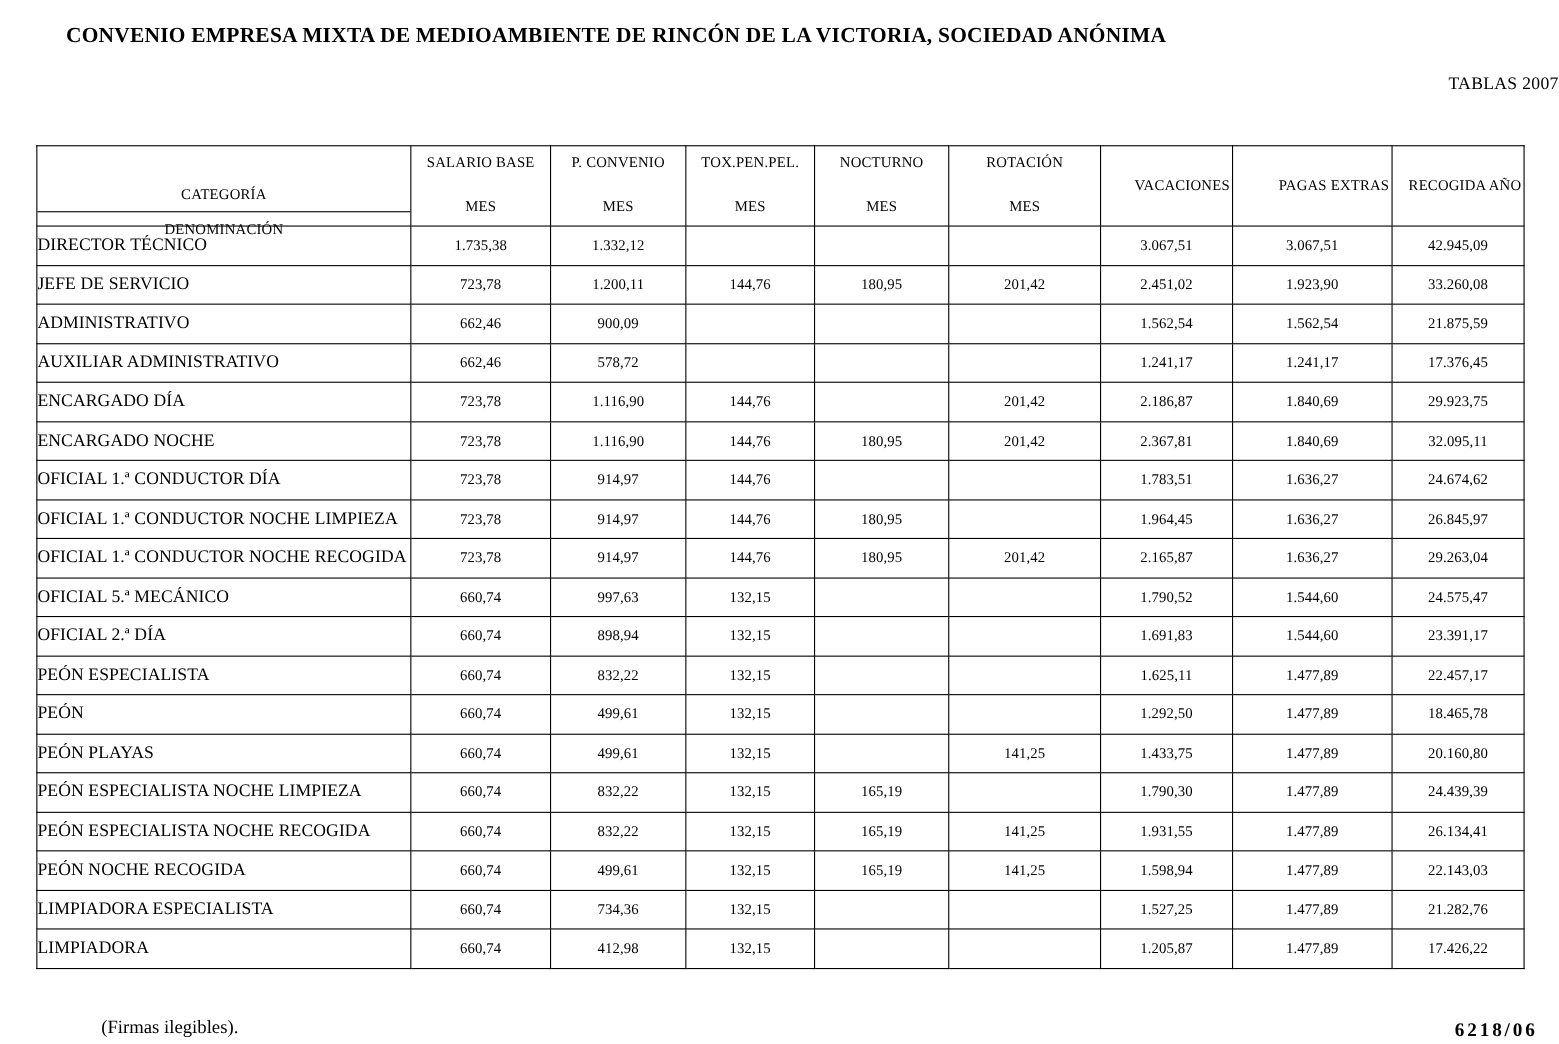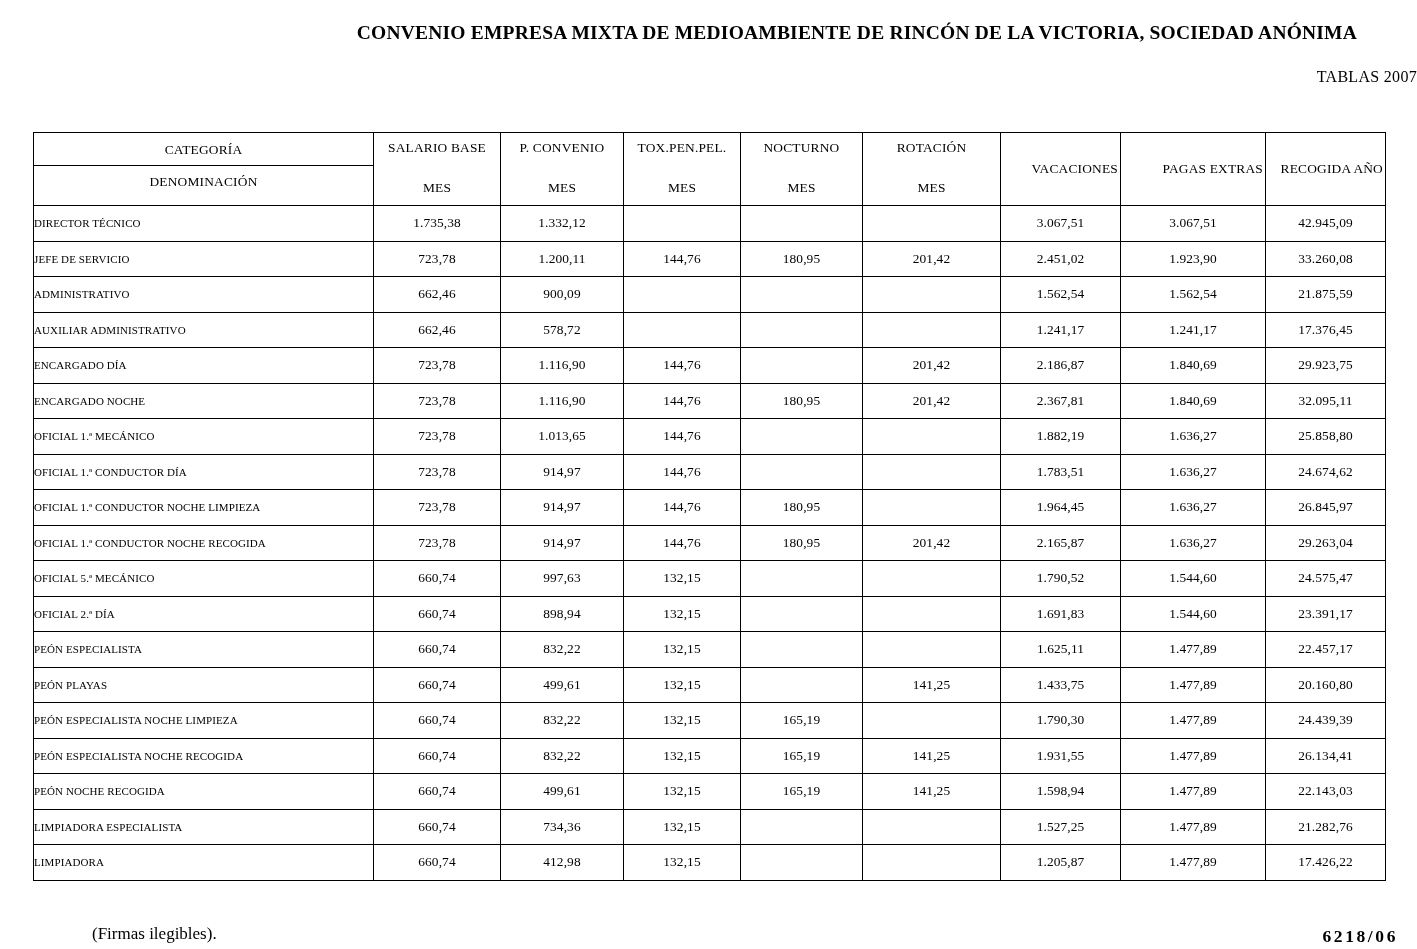--- a/index.html
+++ b/index.html
@@ -15,21 +15,21 @@
     -webkit-font-smoothing: none;
     overflow: hidden;
   }
   .page {
     position: relative;
     width: 1417px;
     height: 949px;
     box-sizing: border-box;
   }
   .doc-title {
-    text-align: right;
+    text-align: left;
     font-weight: bold;
     font-size: 19.5px;
     letter-spacing: 0.2px;
     margin-top: 22px;
     padding: 0 60px;
     font-family: "Liberation Serif", serif;
   }
   .doc-subtitle {
     text-align: right;
     font-size: 16px;
@@ -76,20 +76,21 @@
     line-height: 1.05;
     text-align: center;
   }
   .cat-cell .hdr-stack {
     padding: 0;
     justify-content: flex-start;
   }
   .cat-cell .l1 {
     padding: 9px 0 8px 0;
     border-bottom: 1.6px solid #000000;
+    margin-top: 27px;
   }
   .cat-cell .l2 {
     padding: 9px 0 0 0;
   }
   .hdr-single {
     display: flex;
     align-items: center;
     justify-content: flex-end;
     height: 70px;
     padding: 0 2px;
@@ -100,21 +101,21 @@
   
   tbody tr {
     height: 34.5px;
   }
   tbody td {
     height: 34.5px;
   }
   td.cat {
     text-align: left;
     padding-left: 9px;
-    font-size: 11px;
+    font-size: 16px;
     letter-spacing: 0.1px;
     white-space: nowrap;
     overflow: hidden;
   }
   td.num {
     text-align: center;
     font-size: 13.4px;
     font-weight: bold;
     letter-spacing: 0.1px;
   }
@@ -291,31 +292,20 @@
             <td class="num">723,78</td>
             <td class="num">1.116,90</td>
             <td class="num">144,76</td>
             <td class="num">180,95</td>
             <td class="num">201,42</td>
             <td class="num">2.367,81</td>
             <td class="num">1.840,69</td>
             <td class="num">32.095,11</td>
           </tr>
           <tr>
-            <td class="cat">OFICIAL 1.ª MECÁNICO</td>
-            <td class="num">723,78</td>
-            <td class="num">1.013,65</td>
-            <td class="num">144,76</td>
-            <td class="num"></td>
-            <td class="num"></td>
-            <td class="num">1.882,19</td>
-            <td class="num">1.636,27</td>
-            <td class="num">25.858,80</td>
-          </tr>
-          <tr>
             <td class="cat">OFICIAL 1.ª CONDUCTOR DÍA</td>
             <td class="num">723,78</td>
             <td class="num">914,97</td>
             <td class="num">144,76</td>
             <td class="num"></td>
             <td class="num"></td>
             <td class="num">1.783,51</td>
             <td class="num">1.636,27</td>
             <td class="num">24.674,62</td>
           </tr>
@@ -368,20 +358,31 @@
             <td class="num">660,74</td>
             <td class="num">832,22</td>
             <td class="num">132,15</td>
             <td class="num"></td>
             <td class="num"></td>
             <td class="num">1.625,11</td>
             <td class="num">1.477,89</td>
             <td class="num">22.457,17</td>
           </tr>
           <tr>
+            <td class="cat">PEÓN</td>
+            <td class="num">660,74</td>
+            <td class="num">499,61</td>
+            <td class="num">132,15</td>
+            <td class="num"></td>
+            <td class="num"></td>
+            <td class="num">1.292,50</td>
+            <td class="num">1.477,89</td>
+            <td class="num">18.465,78</td>
+          </tr>
+          <tr>
             <td class="cat">PEÓN PLAYAS</td>
             <td class="num">660,74</td>
             <td class="num">499,61</td>
             <td class="num">132,15</td>
             <td class="num"></td>
             <td class="num">141,25</td>
             <td class="num">1.433,75</td>
             <td class="num">1.477,89</td>
             <td class="num">20.160,80</td>
           </tr>

